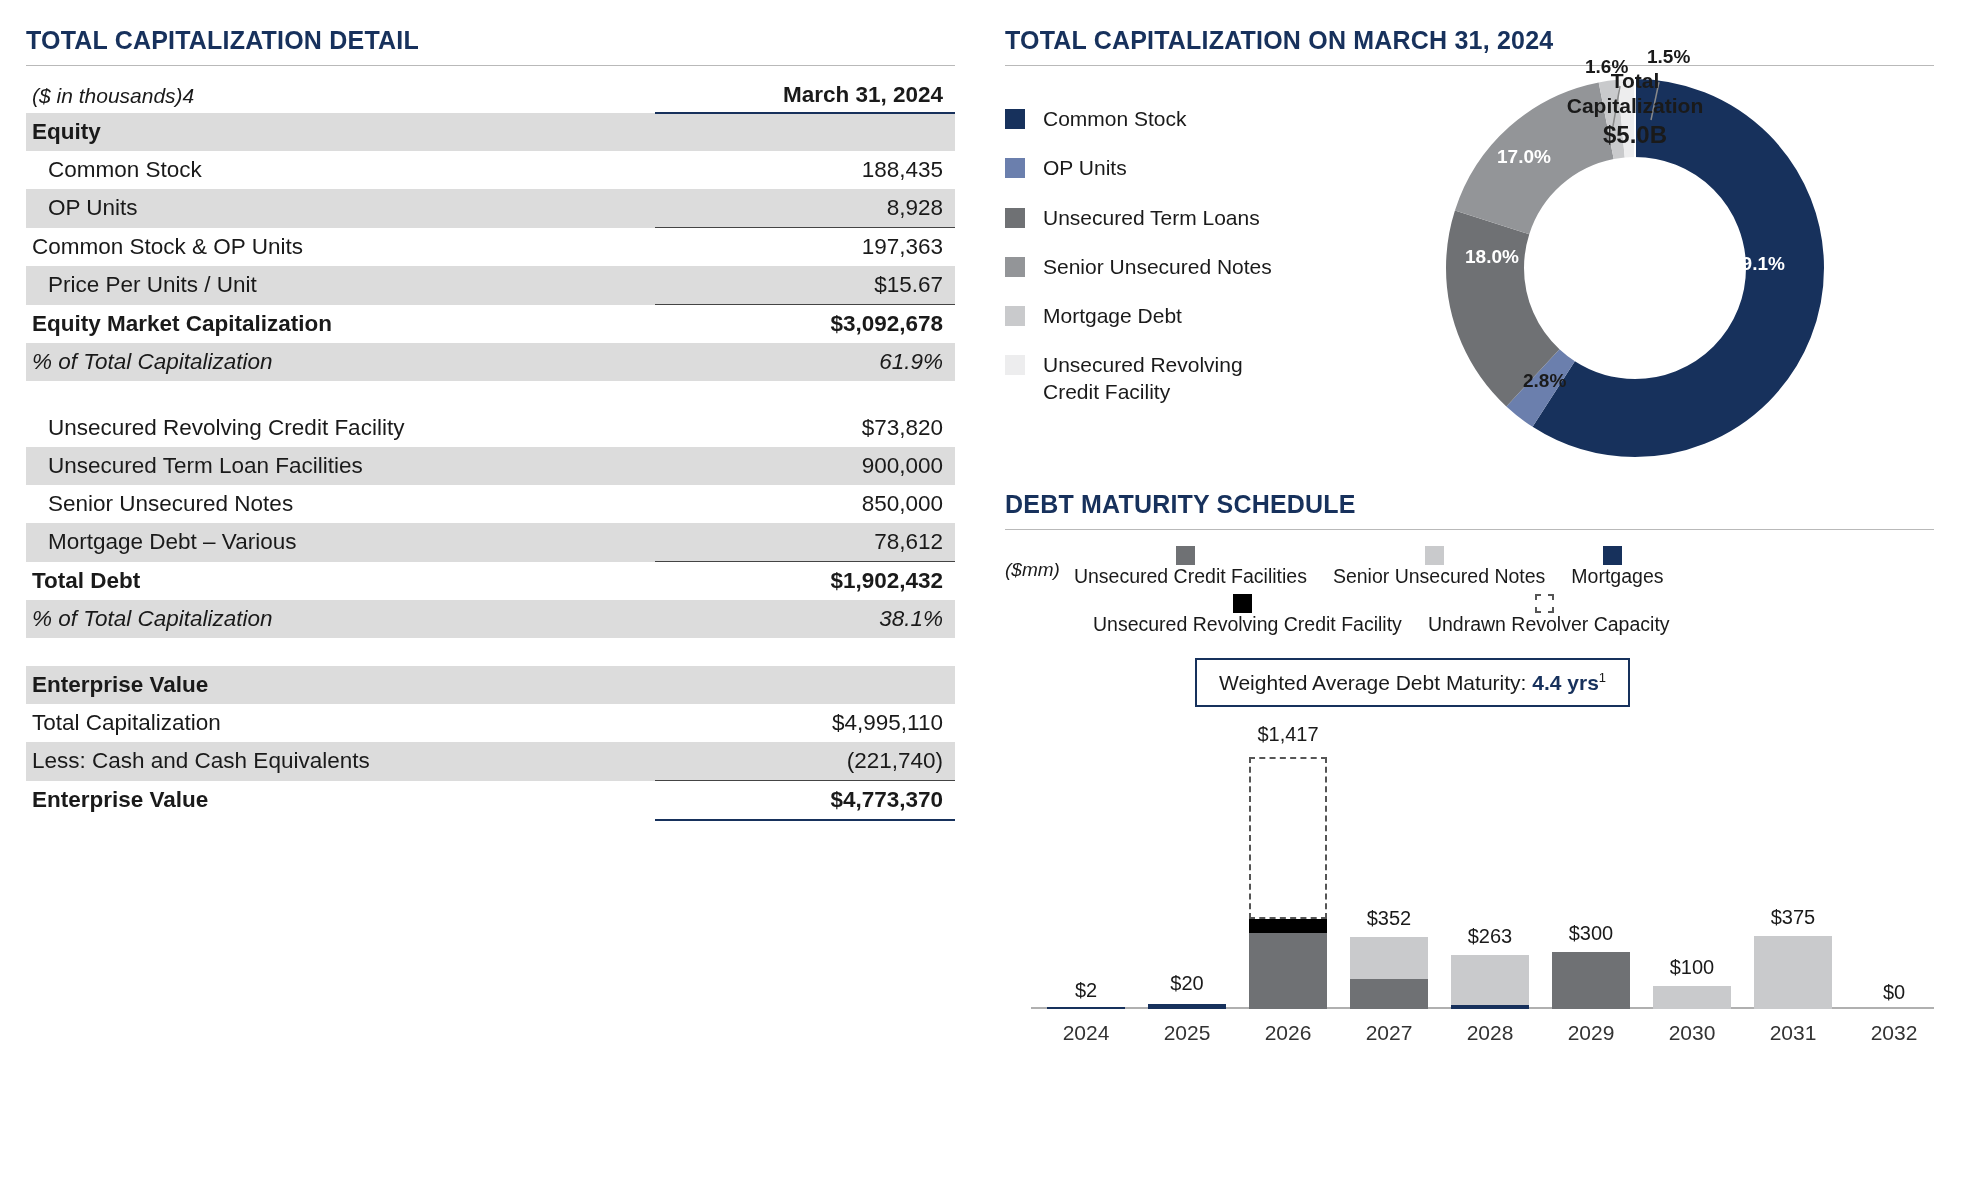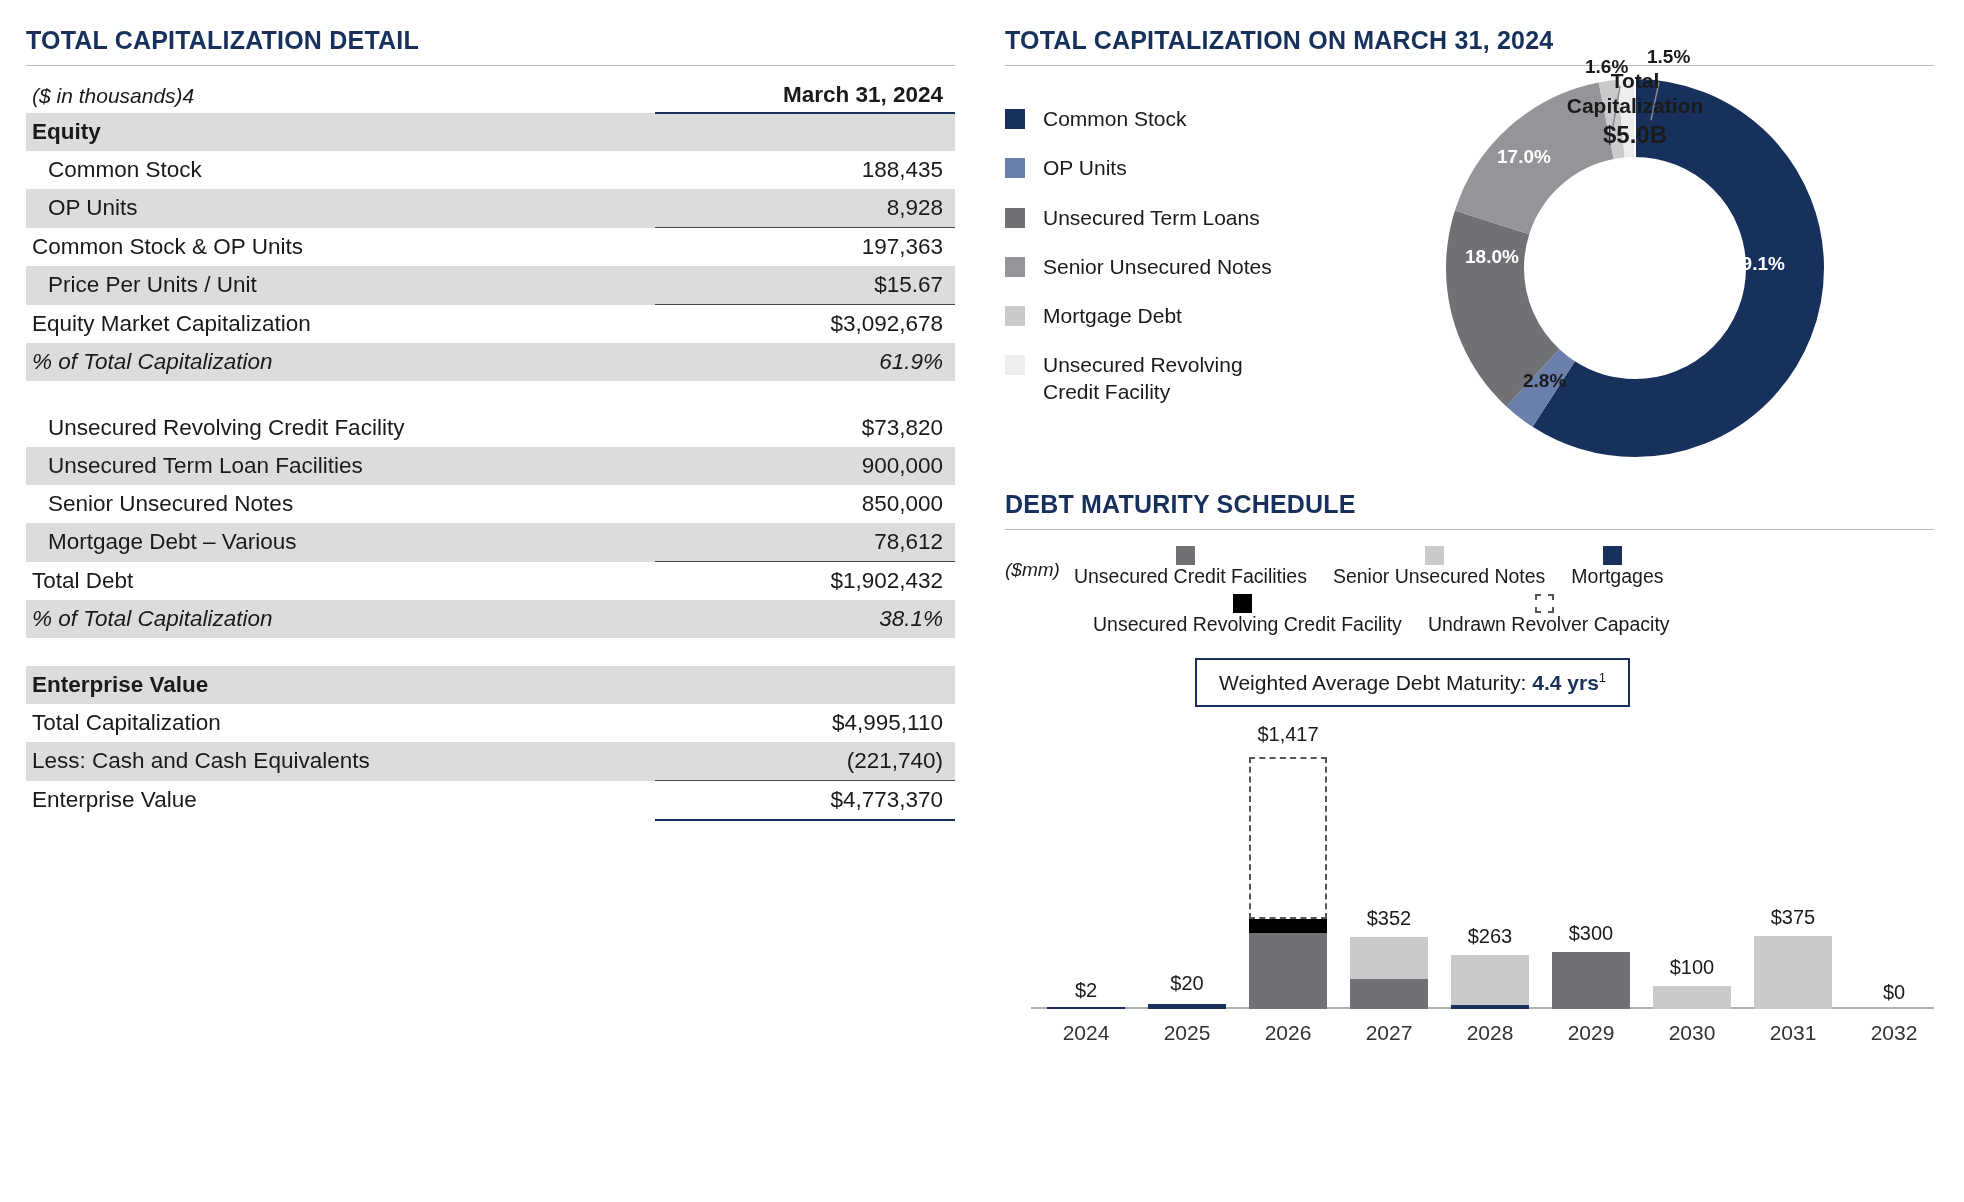--- a/index.html
+++ b/index.html
@@ -48,21 +48,21 @@
     padding-bottom: 4px;
   }
   tr.head td.val {
     font-style: normal;
     font-weight: bold;
     font-size: 22.5px;
     border-bottom: 2.5px solid #17315c;
     text-align: right;
   }
   tr.group td { font-weight: bold; background: #dcdcdc; }
-  tr.bold td { font-weight: normal; }
+  tr.bold td { font-weight: bold; }
   tr.italic td { font-style: italic; }
   tr.indent td.label { padding-left: 22px; }
   tr.topline td.val { border-top: 1.5px solid #444; }
   tr.finalline td.val { border-bottom: 2.5px solid #17315c; }
   .spacer { height: 28px; }
 
   
   .right {
     width: 979px;
     padding: 26px 30px 0 20px;

